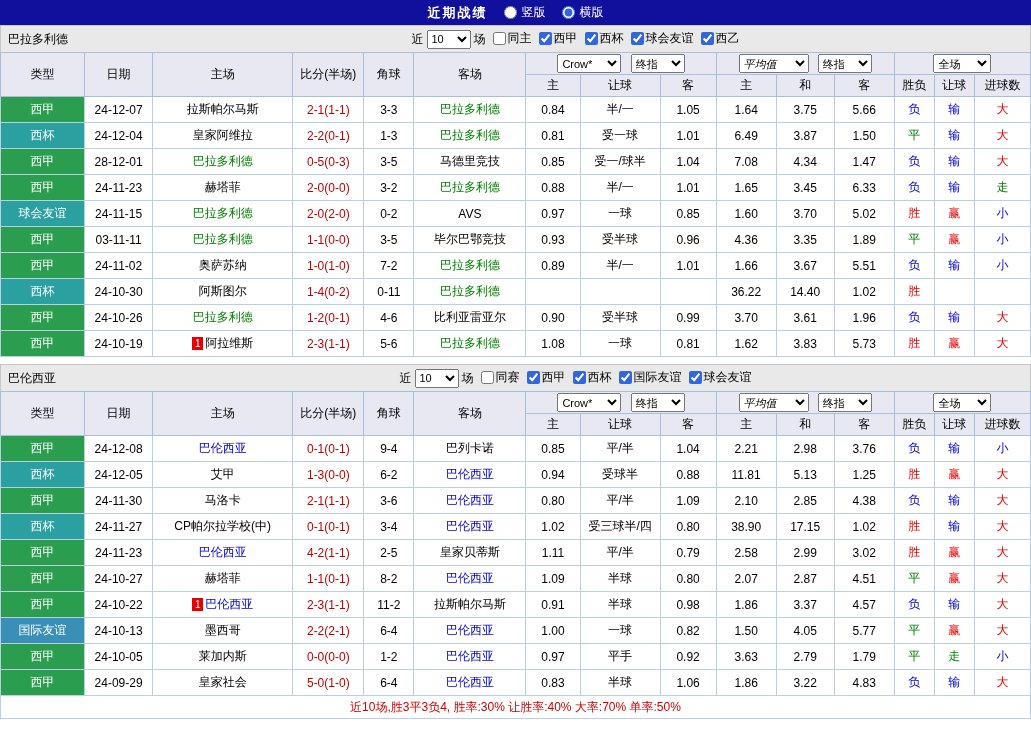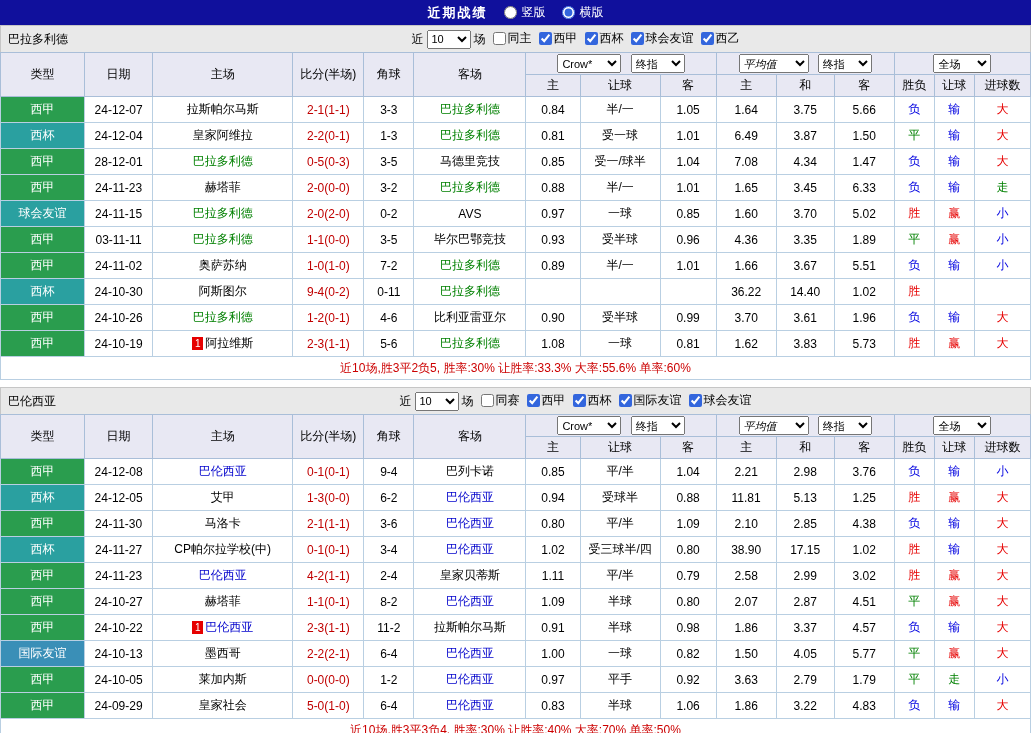--- a/index.html
+++ b/index.html
@@ -257,21 +257,21 @@
               <td>3.67</td>
               <td>5.51</td>
               <td style="color: rgb(0, 0, 224);">负</td>
               <td style="color: rgb(0, 0, 224);">输</td>
               <td style="color: rgb(0, 0, 224);">小</td>
             </tr>
             <tr>
               <td class="type-cell" style="background: rgb(42, 160, 160);">西杯</td>
               <td>24-10-30</td>
               <td><span>阿斯图尔</span></td>
-              <td class="score">9-4(0-2)</td>
+              <td class="score">1-4(0-2)</td>
               <td>0-11</td>
               <td><span style="color: rgb(0, 128, 0);">巴拉多利德</span></td>
               <td></td>
               <td></td>
               <td></td>
               <td>36.22</td>
               <td>14.40</td>
               <td>1.02</td>
               <td style="color: rgb(230, 0, 0);">胜</td>
               <td></td>
@@ -306,21 +306,20 @@
               <td>0.81</td>
               <td>1.62</td>
               <td>3.83</td>
               <td>5.73</td>
               <td style="color: rgb(230, 0, 0);">胜</td>
               <td style="color: rgb(230, 0, 0);">赢</td>
               <td style="color: rgb(230, 0, 0);">大</td>
             </tr>
           </tbody>
     </table>
-    <div class="summary">近10场,胜3平2负5, 胜率:30% 让胜率:33.3% 大率:55.6% 单率:60%</div>
   </div>
 
   <div class="section">
     <div class="section-bar">
       <span class="team-name">巴伦西亚</span>
       <span class="filters">
         <span>近</span>
         <select class="sel w-count">
           <option>10</option>
         </select>
@@ -470,21 +469,21 @@
               <td>1.02</td>
               <td style="color: rgb(230, 0, 0);">胜</td>
               <td style="color: rgb(0, 0, 224);">输</td>
               <td style="color: rgb(230, 0, 0);">大</td>
             </tr>
             <tr>
               <td class="type-cell" style="background: rgb(42, 157, 78);">西甲</td>
               <td>24-11-23</td>
               <td><span style="color: rgb(0, 0, 204);">巴伦西亚</span></td>
               <td class="score">4-2(1-1)</td>
-              <td>2-4</td>
+              <td>2-5</td>
               <td><span>皇家贝蒂斯</span></td>
               <td>1.11</td>
               <td>平/半</td>
               <td>0.79</td>
               <td>2.58</td>
               <td>2.99</td>
               <td>3.02</td>
               <td style="color: rgb(230, 0, 0);">胜</td>
               <td style="color: rgb(230, 0, 0);">赢</td>
               <td style="color: rgb(230, 0, 0);">大</td>

